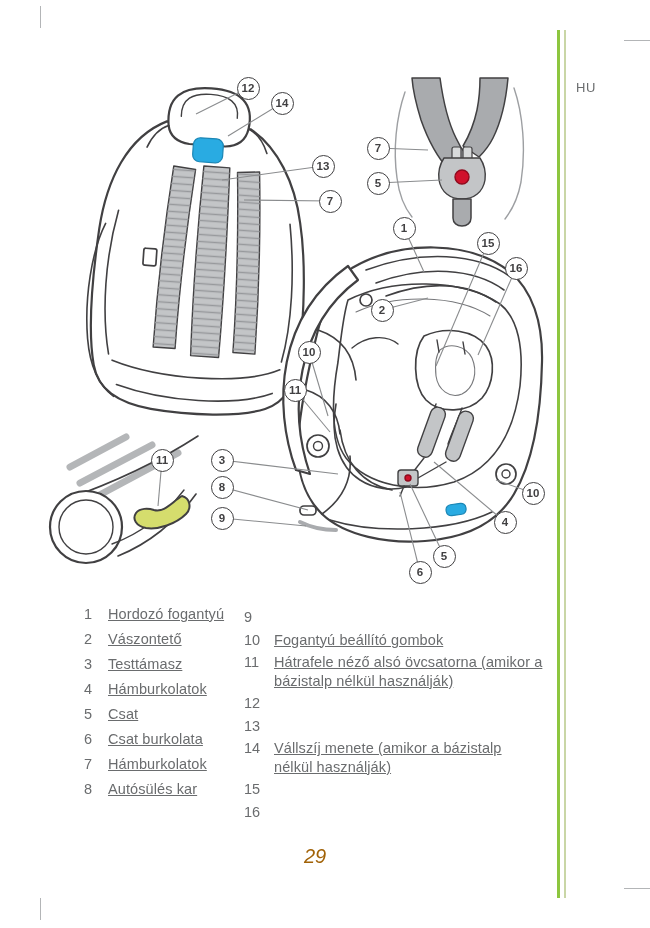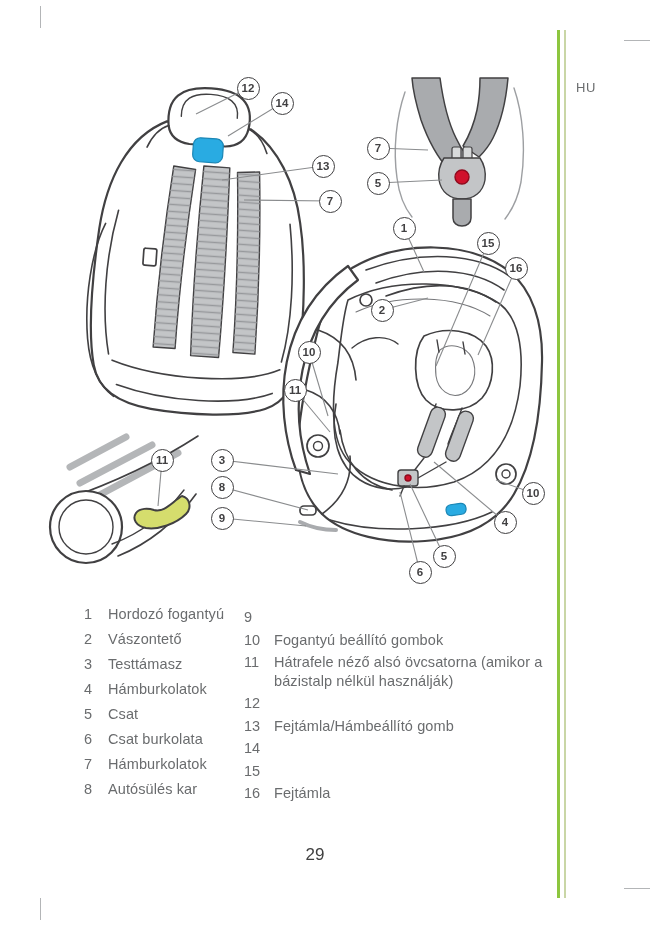--- a/index.html
+++ b/index.html
@@ -32,23 +32,23 @@
   }
 
   
   .legend { position: absolute; left: 84px; top: 606px; width: 470px; font-size: 14.5px; color: var(--text-gray, #6a6c6e); }
   .col-left  { position: absolute; left: 0; top: 0; width: 156px; }
   .col-right { position: absolute; left: 160px; top: 2px; width: 300px; }
   .lrow { display: flex; margin-bottom: 8px; line-height: 17px; }
   .col-right .lrow { margin-bottom: 4px; line-height: 18.5px; }
   .lnum { flex: 0 0 24px; }
   .col-right .lnum { flex: 0 0 30px; }
-  .llabel { flex: 1; letter-spacing: 0.1px; }
-
-  .page-number { position: absolute; left: 0; top: 845px; width: 630px; text-align: center; font-size: 17px; color: #404040; }
+  .llabel { flex: 1; letter-spacing: 0.1px; text-decoration: underline; }
+
+  .page-number { position: absolute; left: 0; top: 845px; width: 630px; text-align: center; font-size: 20px; color: #a16207; font-style: italic; }
   .st16 { fill: none; stroke: var(--line-dark, #414042); stroke-width: 1.6; stroke-linecap: round; stroke-linejoin: round; }
   .st14 { fill: none; stroke: var(--line-dark, #414042); stroke-width: 1.4; stroke-linecap: round; stroke-linejoin: round; }
   .st11 { fill: none; stroke: #77787b; stroke-width: 1.1; stroke-linecap: round; }
   .fill-white  { fill: #fff; stroke: var(--line-dark, #414042); stroke-width: 2.2; stroke-linejoin: round; }
   .fill-white-m{ fill: #fff; stroke: var(--line-dark, #414042); stroke-width: 1.7; stroke-linejoin: round; }
   .fill-gray   { fill: var(--fill-gray, #c3c5c7); stroke: var(--line-dark, #414042); stroke-width: 1.4; stroke-linejoin: round; }
   .fill-gray2  { fill: #a9abae; stroke: var(--line-dark, #414042); stroke-width: 1.5; stroke-linejoin: round; }
   .fill-metal  { fill: #d8dadb; stroke: var(--line-dark, #414042); stroke-width: 1.2; }
   .st-light { fill: none; stroke: #9d9fa2; stroke-width: 1.4; stroke-linecap: round; }
   .st-thick { fill: none; stroke: #b4b6b8; stroke-width: 7; stroke-linecap: round; }
@@ -267,29 +267,28 @@
         </div>
       <div class="lrow">
           <span class="lnum">11</span>
           <span class="llabel">Hátrafele néző alsó övcsatorna (amikor a bázistalp nélkül használják)</span>
         </div>
       <div class="lrow">
           <span class="lnum">12</span>
         </div>
       <div class="lrow">
           <span class="lnum">13</span>
-          <span class="llabel">Fejtámla/Hámbeállító gomb</span>
         </div>
       <div class="lrow">
           <span class="lnum">14</span>
+          <span class="llabel">Vállszíj menete (amikor a bázistalp nélkül használják)</span>
         </div>
       <div class="lrow">
           <span class="lnum">15</span>
         </div>
       <div class="lrow">
           <span class="lnum">16</span>
-          <span class="llabel">Fejtámla</span>
         </div>
     </div>
   </div>
 
   <div class="page-number">29</div>
 </div>
 
 </body></html>

